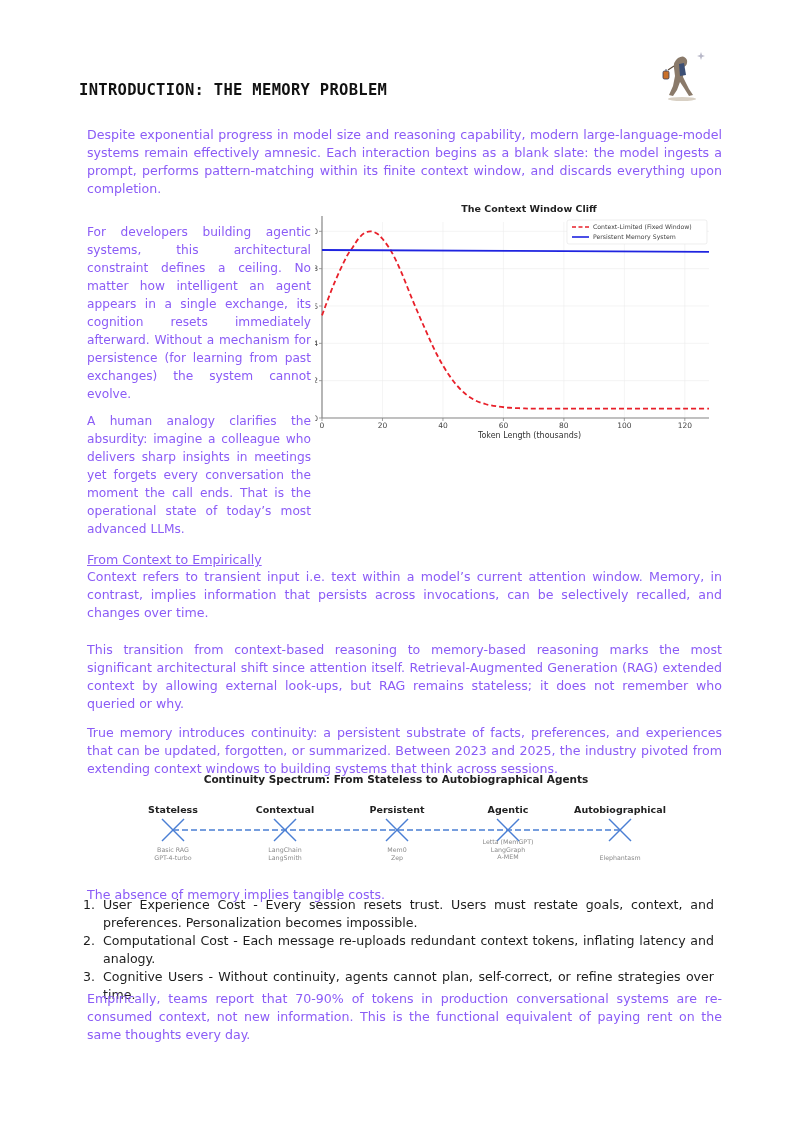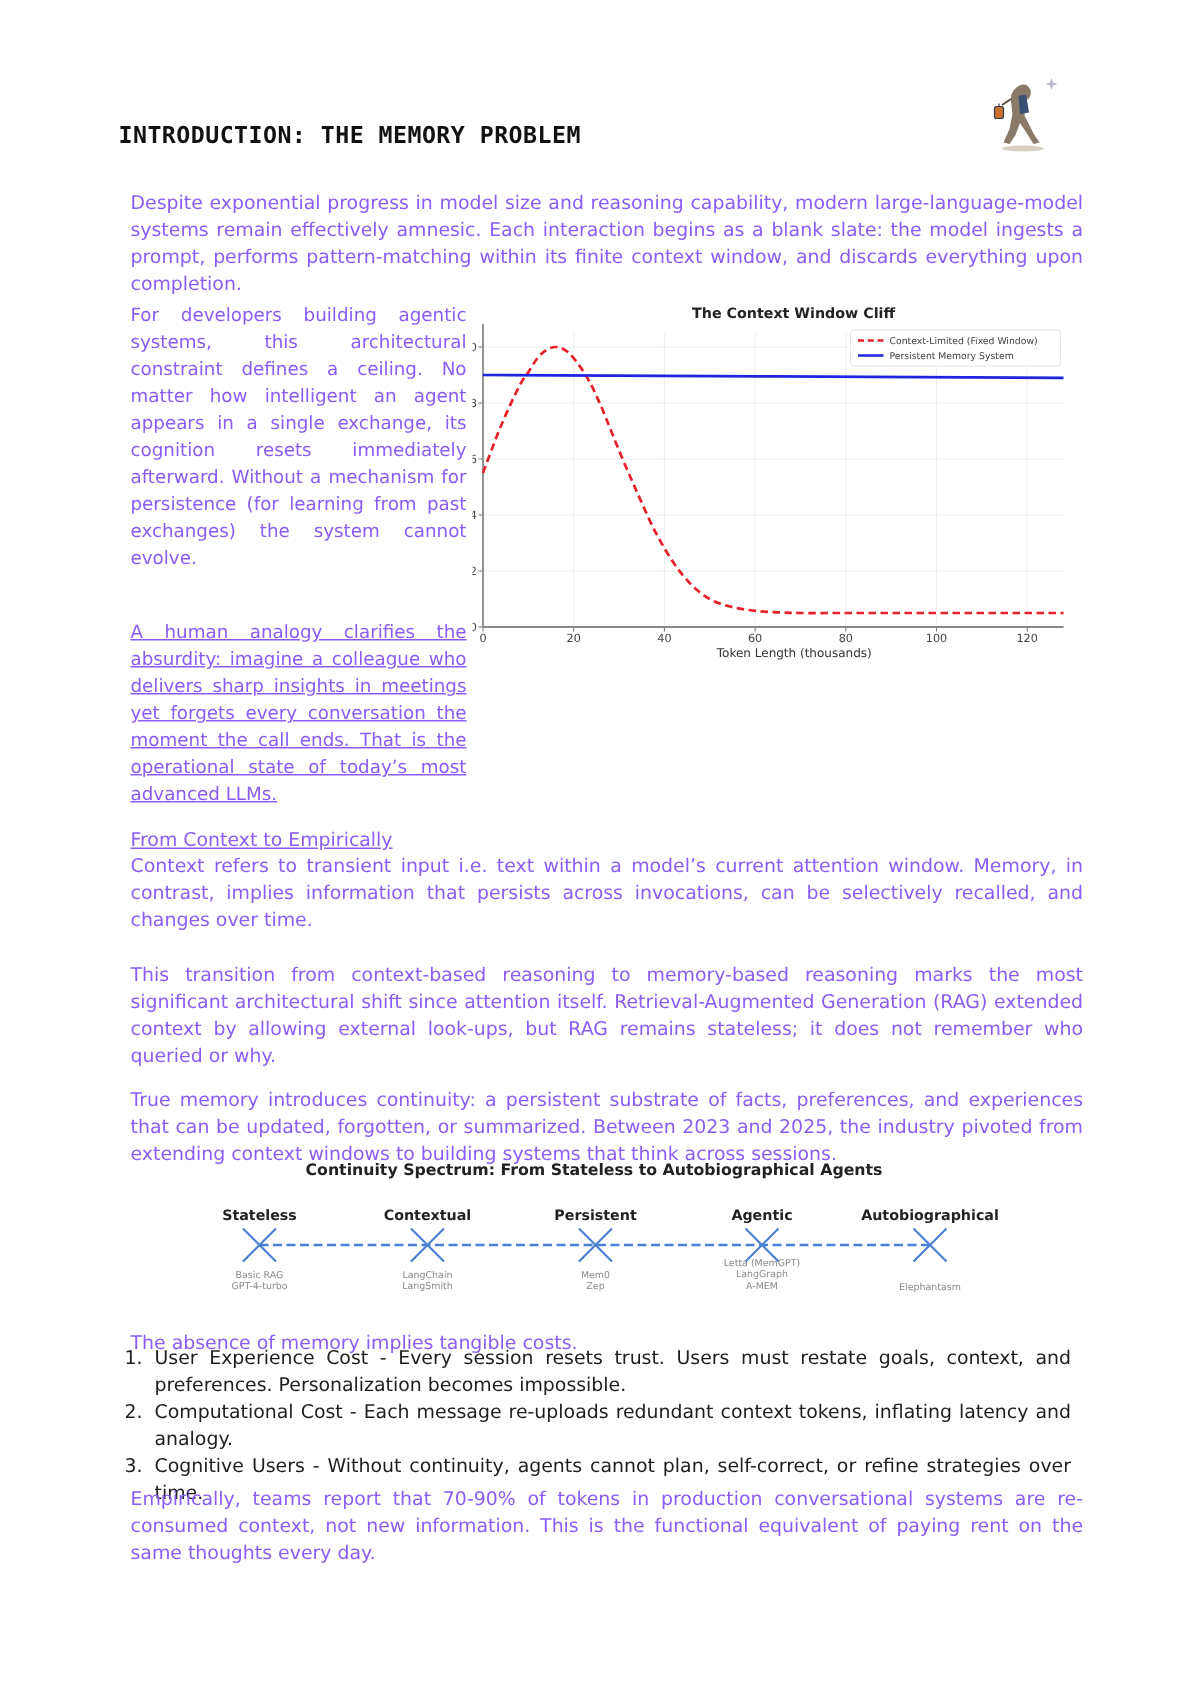--- a/index.html
+++ b/index.html
@@ -30,23 +30,23 @@
   <path d="M26 22 l-6 4" stroke="#5a4a3a" stroke-width="1.2"></path>
   <rect x="15" y="27" width="6" height="8" rx="1.5" fill="#c9702a" stroke="#333a55" stroke-width="0.8"></rect>
   <path d="M18 25 v2" stroke="#333a55" stroke-width="0.8"></path>
   <path d="M53 8 l1 3 3 1 -3 1 -1 3 -1 -3 -3 -1 3 -1z" fill="#b8b8c8"></path>
 </svg>
 
 <h1 class="title">INTRODUCTION: THE MEMORY PROBLEM</h1>
 
 <p class="abs" style="left:79px; top:118px; width:635px;">Despite exponential progress in model size and reasoning capability, modern large-language-model systems remain effectively amnesic. Each interaction begins as a blank slate: the model ingests a prompt, performs pattern-matching within its finite context window, and discards everything upon completion.</p>
 
-<p class="abs narrow" style="left:79px; top:193px; width:224px;">For developers building agentic systems, this architectural constraint defines a ceiling. No matter how intelligent an agent appears in a single exchange, its cognition resets immediately afterward. Without a mechanism for persistence (for learning from past exchanges) the system cannot evolve.</p>
+<p class="abs narrow" style="left:79px; top:215px; width:224px;">For developers building agentic systems, this architectural constraint defines a ceiling. No matter how intelligent an agent appears in a single exchange, its cognition resets immediately afterward. Without a mechanism for persistence (for learning from past exchanges) the system cannot evolve.</p>
 
-<p class="abs narrow" style="left:79px; top:404px; width:224px;text-decoration:underline;">A human analogy clarifies the absurdity: imagine a colleague who delivers sharp insights in meetings yet forgets every conversation the moment the call ends. That is the operational state of today’s most advanced LLMs.</p>
+<p class="abs narrow" style="left:79px; top:404px; width:224px;">A human analogy clarifies the absurdity: imagine a colleague who delivers sharp insights in meetings yet forgets every conversation the moment the call ends. That is the operational state of today’s most advanced LLMs.</p>
 
 <svg id="cliff-chart" class="abs" style="left:315px; top:198px;" width="400" height="250">
   <text id="chart-title" x="214" y="14" text-anchor="middle" font-size="9.5" font-weight="bold" fill="#222">The Context Window Cliff</text>
   <g id="grid-layer">
       <line x1="7" y1="24" x2="7" y2="220" stroke="#ececec" stroke-width="0.6"></line>
       <line x1="67.46875" y1="24" x2="67.46875" y2="220" stroke="#ececec" stroke-width="0.6"></line>
       <line x1="127.9375" y1="24" x2="127.9375" y2="220" stroke="#ececec" stroke-width="0.6"></line>
       <line x1="188.40625" y1="24" x2="188.40625" y2="220" stroke="#ececec" stroke-width="0.6"></line>
       <line x1="248.875" y1="24" x2="248.875" y2="220" stroke="#ececec" stroke-width="0.6"></line>
       <line x1="309.34375" y1="24" x2="309.34375" y2="220" stroke="#ececec" stroke-width="0.6"></line>

